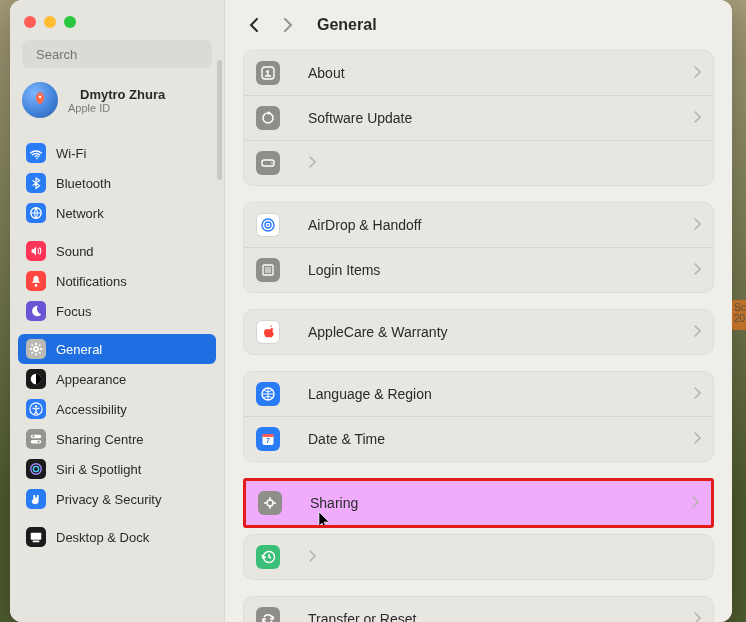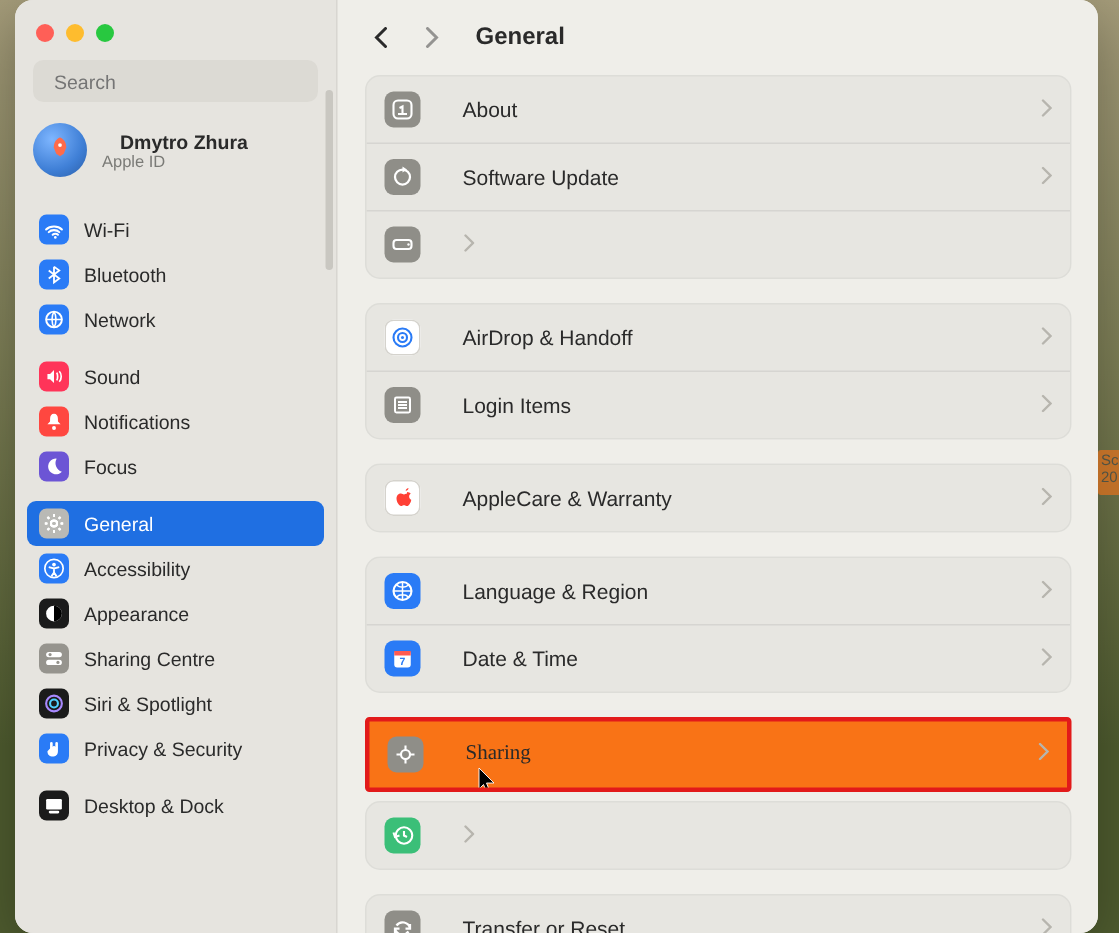--- a/index.html
+++ b/index.html
@@ -135,22 +135,21 @@
   }
   .row-icon svg { width:16px; height:16px; }
   .row-label { flex:1; font-size:14px; }
   .chev { color:#b7b5ae; }
   .chev svg { width:8px; height:12px; }
 
   .highlight {
     border: 3px solid #e21a1a;
     margin: 0 0 6px 0;
     border-radius: 3px;
-    background: #f97316;
-    font-family: Liberation Serif, serif;
+    background: #f0abfc;
   }
 
   .cursor {
     position:absolute; left:72px; top:30px; pointer-events:none;
   }
   .cursor svg { width:14px; height:18px; }
 
   
   .sliver {
     position:absolute; right:-0px; top:300px;
@@ -262,37 +261,37 @@
           <div class="side-item selected">
             <span class="sicon" style="background:#9a9a97">
               <svg viewBox="0 0 16 16">
                 <circle cx="8" cy="8" r="2.3" fill="none" stroke="#fff" stroke-width="1.5"></circle>
                 <path d="M8 1v2M8 13v2M1 8h2M13 8h2M3 3l1.4 1.4M11.6 11.6 13 13M13 3l-1.4 1.4M4.4 11.6 3 13" stroke="#fff" stroke-width="1.5"></path>
               </svg>
             </span>
             <span>General</span>
           </div>
           <div class="side-item">
+            <span class="sicon" style="background:#1b1b1b">
+              <svg viewBox="0 0 16 16">
+                <circle cx="8" cy="8" r="6" fill="#fff"></circle>
+                <path d="M8 2a6 6 0 0 1 0 12z" fill="#000"></path>
+              </svg>
+            </span>
+            <span>Appearance</span>
+          </div>
+          <div class="side-item">
             <span class="sicon" style="background:#2a7bf6">
               <svg viewBox="0 0 16 16">
                 <circle cx="8" cy="8" r="7" fill="none" stroke="#fff" stroke-width="1.3"></circle>
                 <circle cx="8" cy="5" r="1.4" fill="#fff"></circle>
                 <path d="M4 7l4 1 4-1M8 8v3l-2 3M8 11l2 3" stroke="#fff" stroke-width="1.4" fill="none"></path>
               </svg>
             </span>
             <span>Accessibility</span>
-          </div>
-          <div class="side-item">
-            <span class="sicon" style="background:#1b1b1b">
-              <svg viewBox="0 0 16 16">
-                <circle cx="8" cy="8" r="6" fill="#fff"></circle>
-                <path d="M8 2a6 6 0 0 1 0 12z" fill="#000"></path>
-              </svg>
-            </span>
-            <span>Appearance</span>
           </div>
           <div class="side-item">
             <span class="sicon" style="background:#96948e">
               <svg viewBox="0 0 16 16">
                 <rect x="2" y="3" width="12" height="4" rx="2" fill="#fff"></rect>
                 <rect x="2" y="9" width="12" height="4" rx="2" fill="#fff"></rect>
                 <circle cx="5" cy="5" r="1.2" fill="#96948e"></circle>
                 <circle cx="11" cy="11" r="1.2" fill="#96948e"></circle>
               </svg>
             </span>

